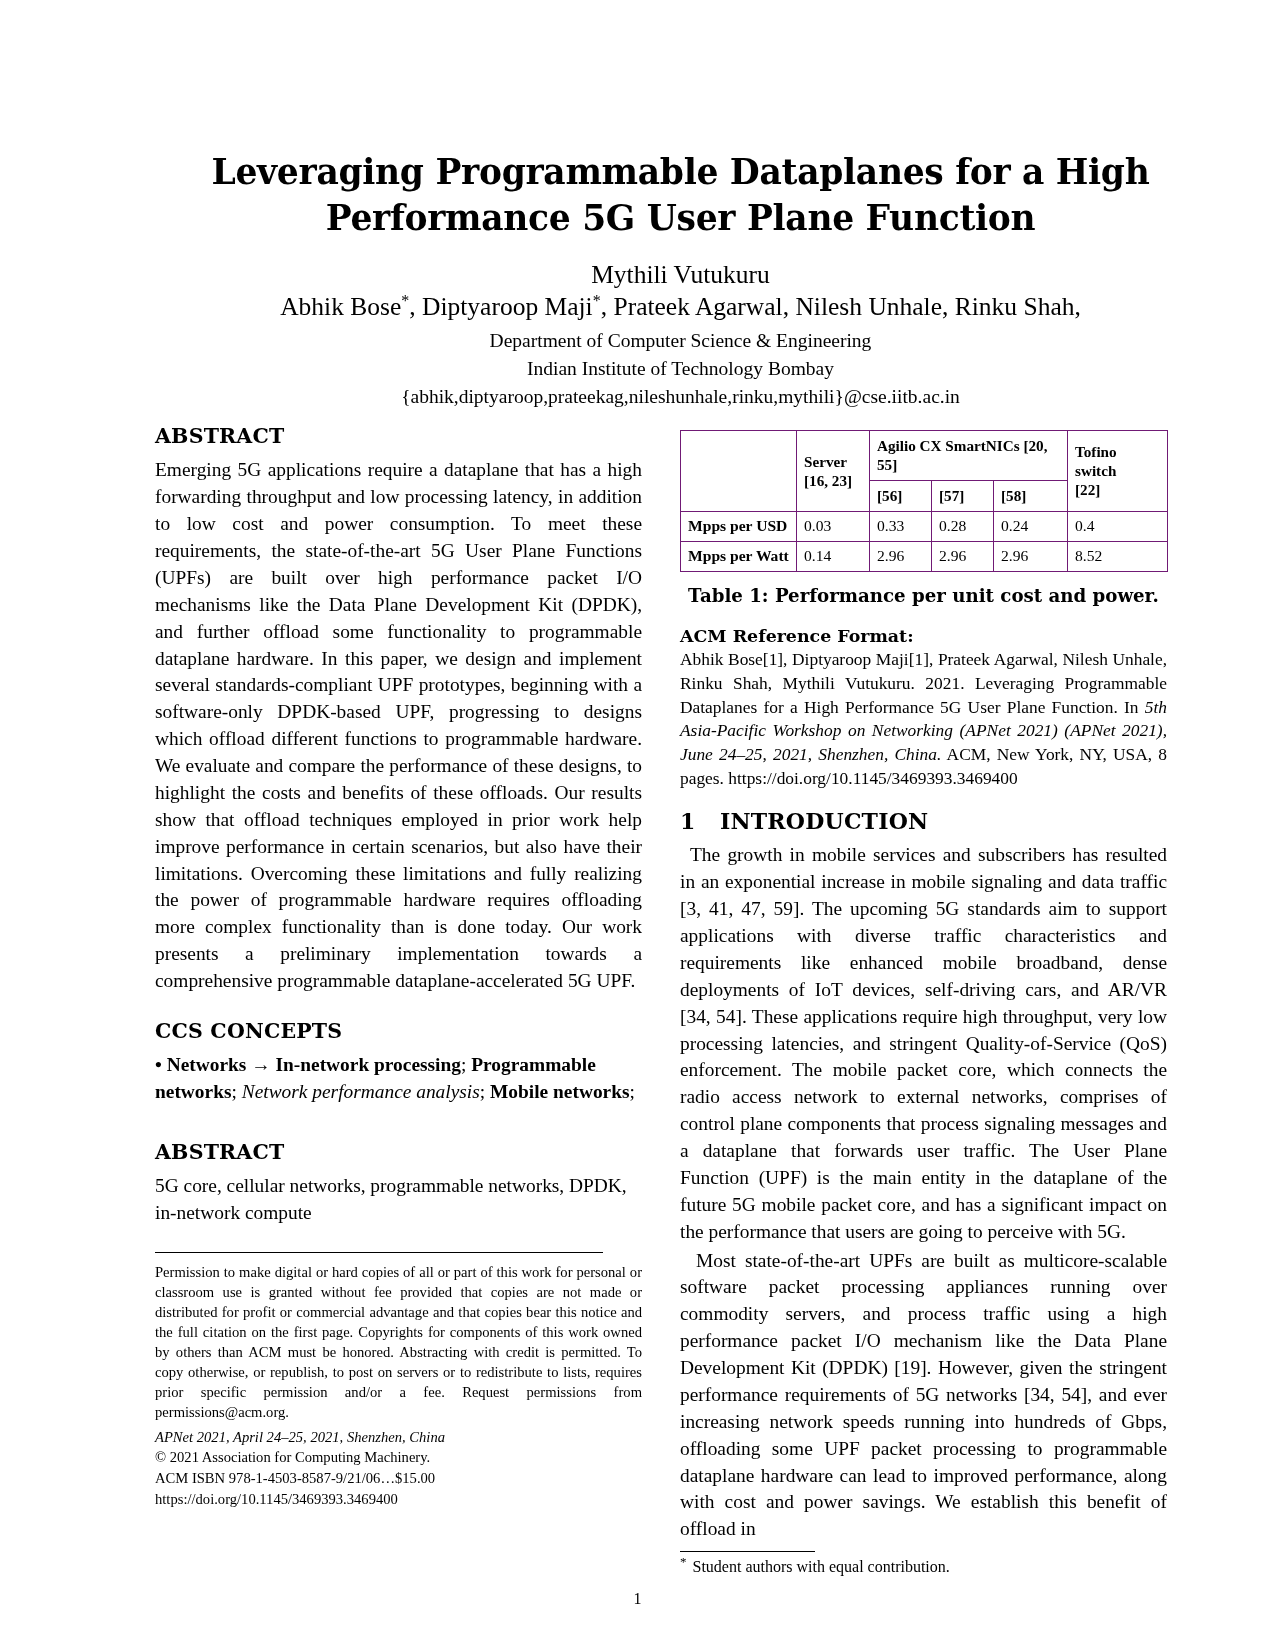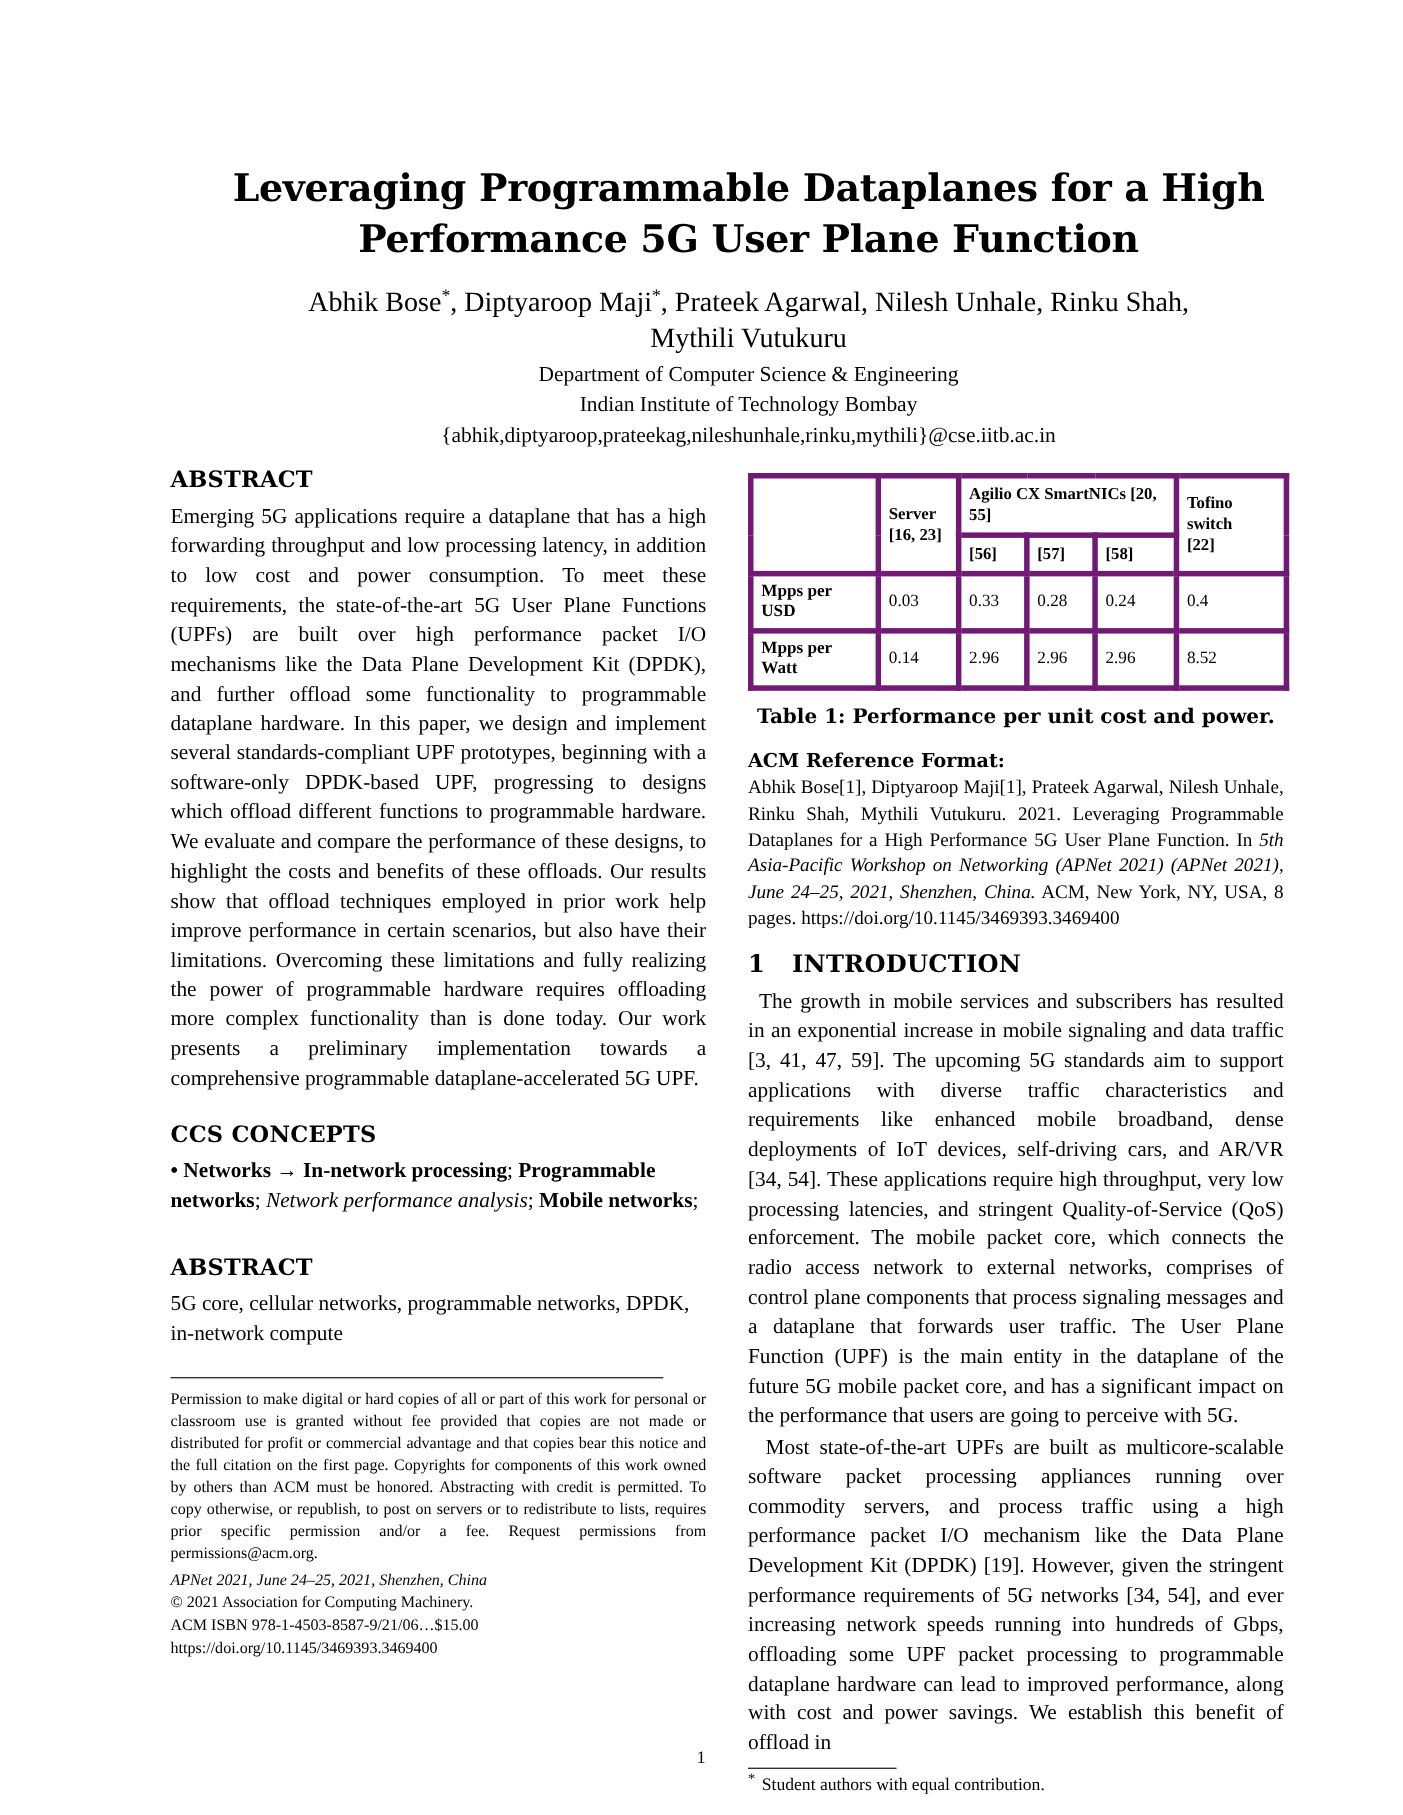--- a/index.html
+++ b/index.html
@@ -106,21 +106,21 @@
 
   
   table.perf {
     border-collapse: collapse;
     width: 487px;
     font-size: 15.2px;
     margin: 6px 0 0 0;
     table-layout: fixed;
   }
   table.perf td, table.perf th {
-    border: 5px solid #701a75;
+    border: 1px solid #701a75;
     padding: 5px 7px 6px 7px;
     vertical-align: middle;
     font-weight: normal;
     text-align: left;
   }
   table.perf .hdr { font-weight: bold; font-size: 15.2px; line-height: 1.25; }
   table.perf .rowhdr { font-weight: bold; font-size: 15.6px; margin-left: 48px; }
   .grpcell { text-align: center; font-weight: bold; }
   .val { font-size: 15.6px; }
   .caption {
@@ -161,22 +161,22 @@
   }
 </style>
 </head>
 <body>
 
 <div class="page">
 
   <div class="title">Leveraging Programmable Dataplanes for a High Performance 5G User Plane Function</div>
 
   <div class="authors">
+    <div>Mythili Vutukuru</div>
     <div>Abhik Bose<sup>*</sup>, Diptyaroop Maji<sup>*</sup>, Prateek Agarwal, Nilesh Unhale, Rinku Shah,</div>
-    <div>Mythili Vutukuru</div>
   </div>
   <div class="affil">Department of Computer Science &amp; Engineering</div>
   <div class="affil">Indian Institute of Technology Bombay</div>
   <div class="emails">{abhik,diptyaroop,prateekag,nileshunhale,rinku,mythili}@cse.iitb.ac.in</div>
 
   <div class="columns">
 
     <div class="col left">
 
       <h2 class="sec">ABSTRACT</h2>
@@ -184,21 +184,21 @@
 
       <h2 class="sec" style="margin-top:24px;">CCS CONCEPTS</h2>
       <div class="ccs"><b><span>•</span>&nbsp;<span>Networks</span> <span>→</span> <span>In-network processing</span></b><span>;</span> <b><span>Programmable networks</span></b><span>;</span> <i><span>Network performance analysis</span></i><span>;</span> <b><span>Mobile networks</span></b><span>;</span></div>
 
       <h2 class="sec" style="margin-top:22px;">ABSTRACT</h2>
       <p class="kw">5G core, cellular networks, programmable networks, DPDK, in-network compute</p>
 
       <hr class="rule-short">
 
       <p class="perm">Permission to make digital or hard copies of all or part of this work for personal or classroom use is granted without fee provided that copies are not made or distributed for profit or commercial advantage and that copies bear this notice and the full citation on the first page. Copyrights for components of this work owned by others than ACM must be honored. Abstracting with credit is permitted. To copy otherwise, or republish, to post on servers or to redistribute to lists, requires prior specific permission and/or a fee. Request permissions from permissions@acm.org.</p>
-      <div class="perm-line it" style="font-style:italic; margin-top:4px;">APNet 2021, June 24–25, 2021, Shenzhen, China</div>
+      <div class="perm-line it" style="font-style:italic; margin-top:4px;">APNet 2021, April 24–25, 2021, Shenzhen, China</div>
       <div class="perm-line">© 2021 Association for Computing Machinery.</div>
       <div class="perm-line">ACM ISBN 978-1-4503-8587-9/21/06…$15.00</div>
       <div class="perm-line">https://doi.org/10.1145/3469393.3469400</div>
 
     </div>
 
     <div class="col right">
 
       <table class="perf">
         <colgroup>

